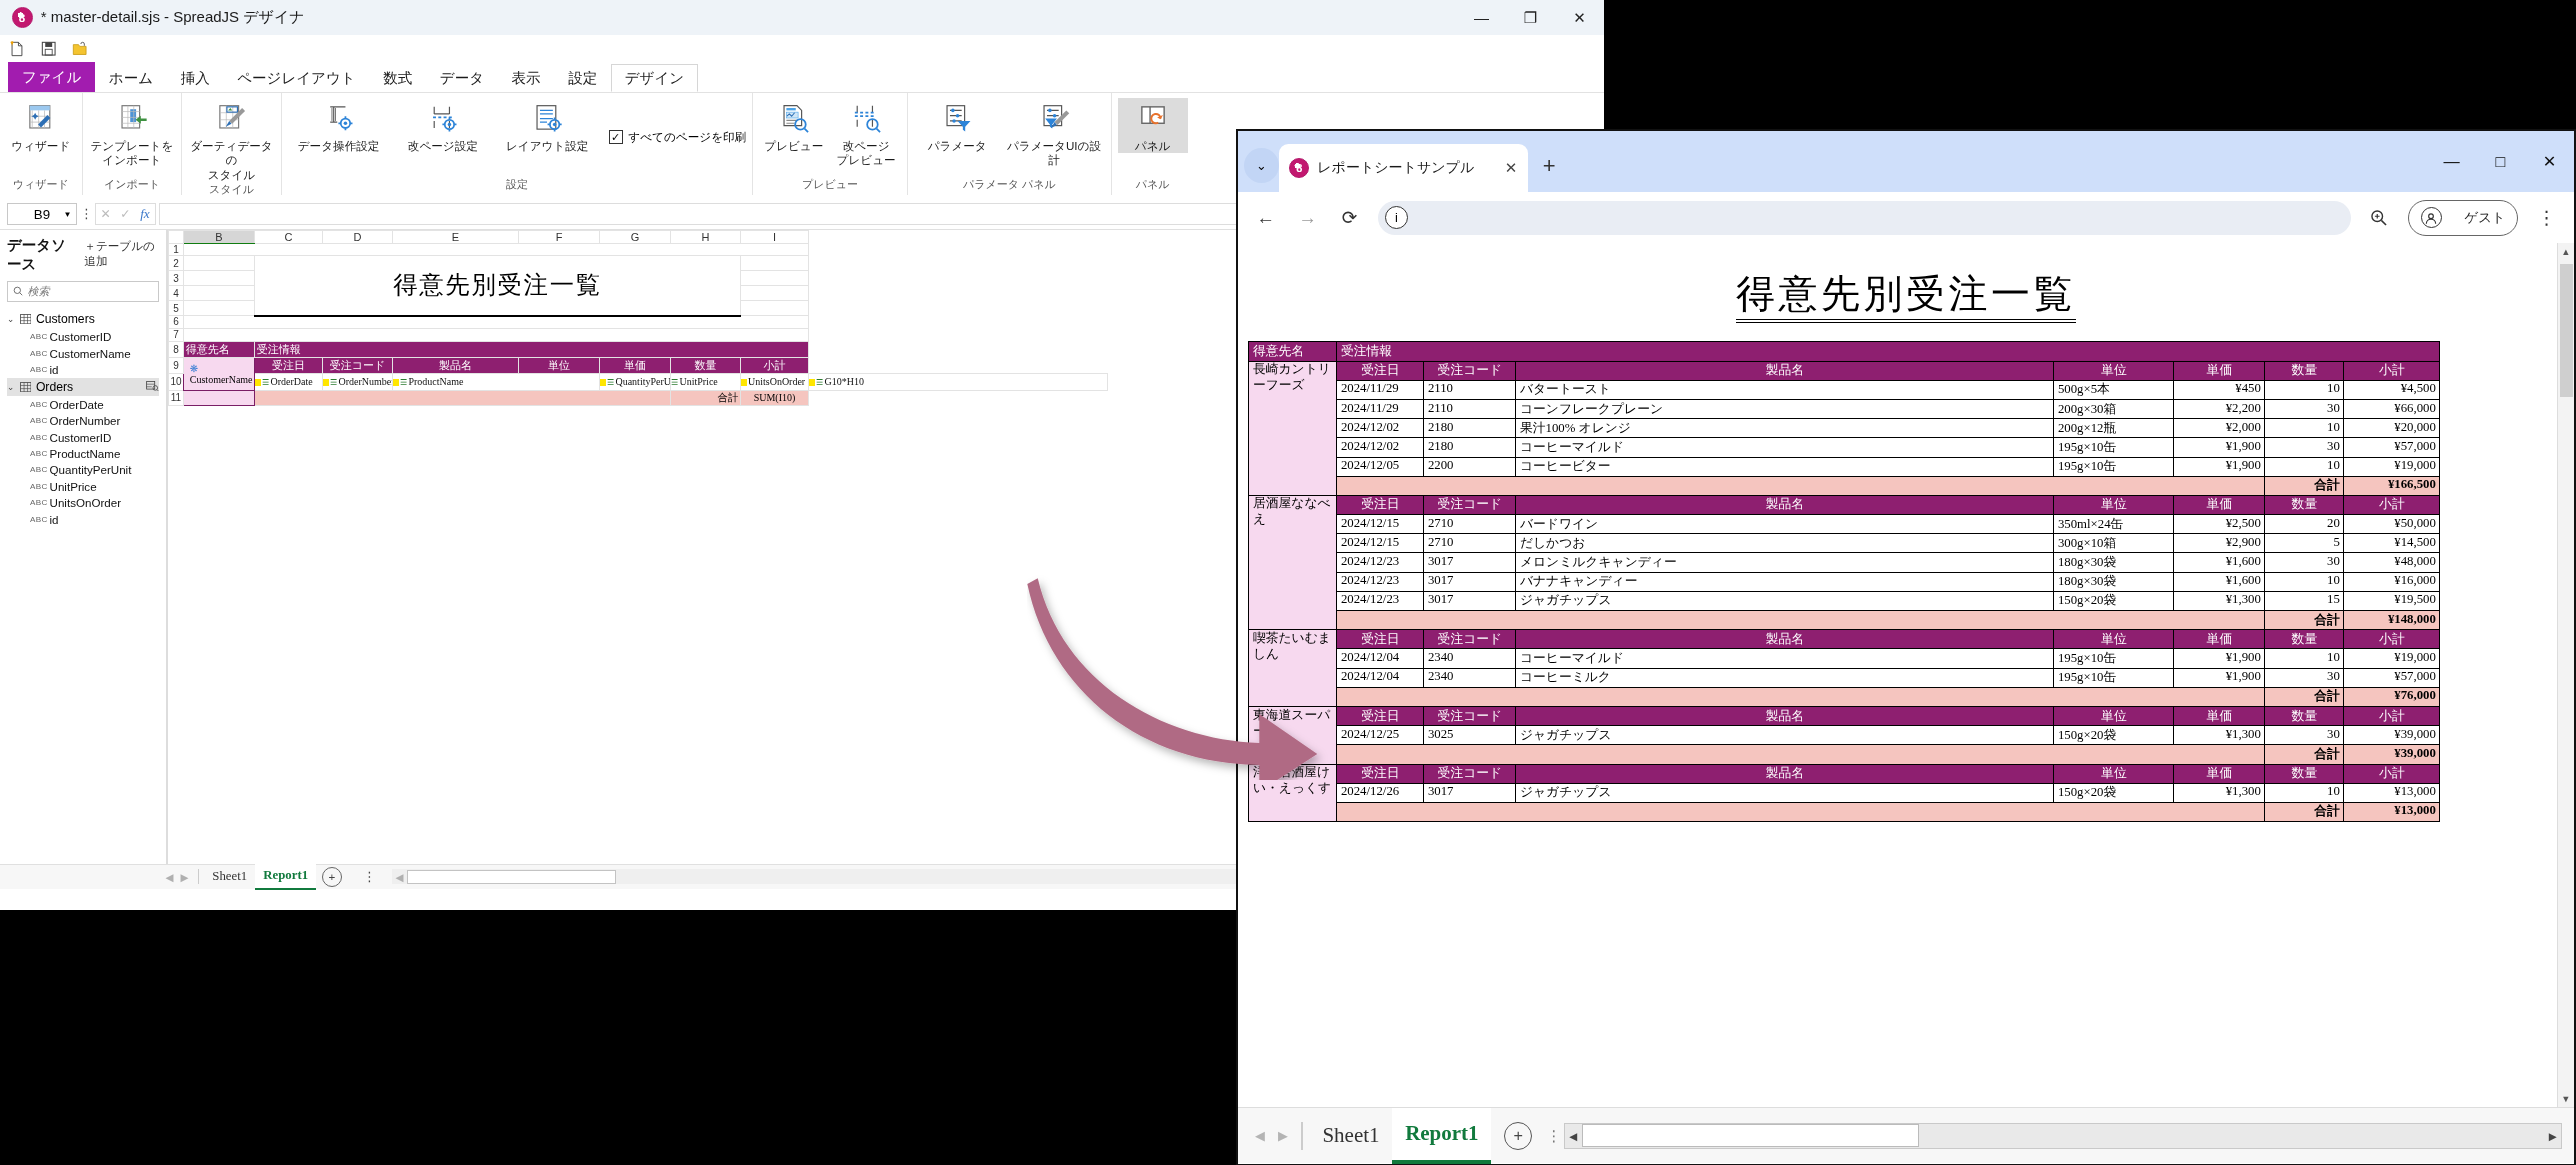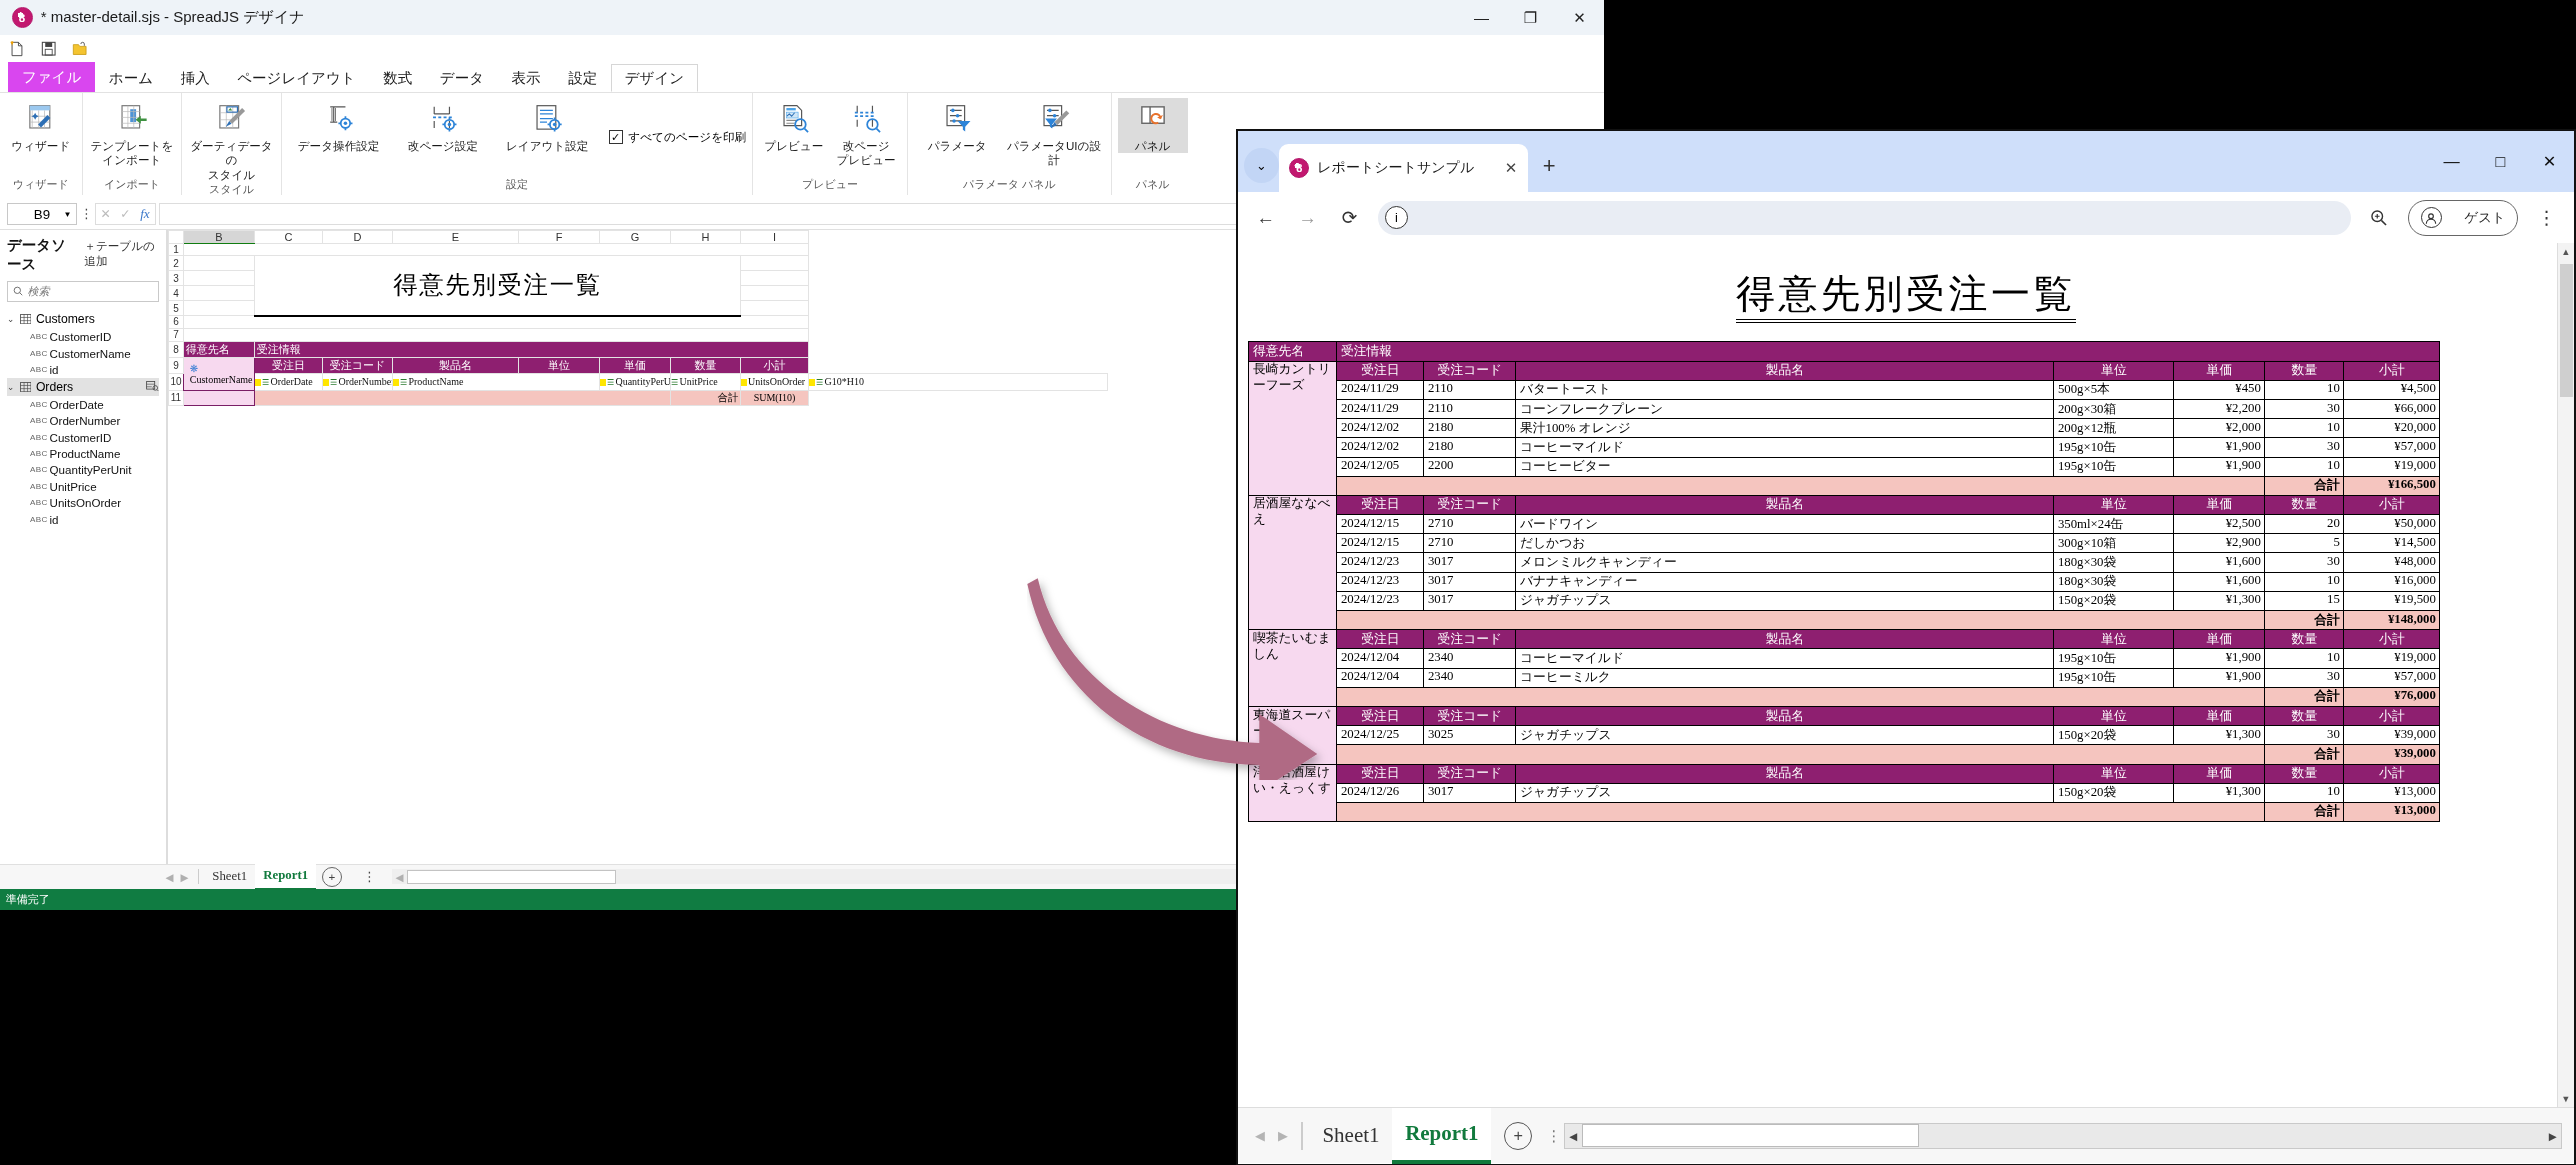--- a/index.html
+++ b/index.html
@@ -29,21 +29,21 @@
     font-size:15px; color:#222;
   }
   #qat { height:27px; background:#ffffff; display:flex; align-items:center; padding-left:7px; gap:11.6px;}
   .qat-ico { width:20px;height:20px; display:flex;align-items:center;justify-content:center;}
 
   #ribbon-tabs { height:30px; background:#ffffff; display:flex; align-items:flex-end; padding-left:8.1px; }
   .rtab {
     height:28px; padding:0 12.8px; display:flex;align-items:center;
     font-size:14.5px; color:#1a1a1a; border:0.6px solid transparent;
   }
-  .rtab.file { background:#d946ef; color:#fff; height:30px; }
+  .rtab.file { background:#a21caf; color:#fff; height:30px; }
   .rtab.active { background:#fff; border:0.6px solid #d6d6d6; border-bottom-color:#fff; }
 
   #ribbon { height:107px; background:#ffffff; border-top:0.6px solid #e2e2e2; display:flex; position:relative;}
   .rgroup { border-right:0.6px solid #e4e4e4; height:102px; display:flex; flex-direction:column; justify-content:space-between; padding:4.6px 5.8px 0 5.8px;}
   .rgroup-items { display:flex; align-items:flex-start; gap:2.3px; flex:1;}
   .rgroup-label { text-align:center; font-size:11px; color:#555; padding-bottom:3.5px;}
   .ritem { width:70px; display:flex; flex-direction:column; align-items:center; gap:3.5px; padding-top:3.5px; cursor:default;}
   .ritem.wide{width:87px;}
   .ritem.x2{width:102px;}
   .ritem-ico { width:34px;height:34px; }
@@ -601,23 +601,20 @@
     <div class="stab">Sheet1</div>
     <div class="stab active">Report1</div>
     <div class="plusbtn">+</div>
     <div class="dots3" style="margin-left:21px">⋮</div>
     <div class="hsb">
         <span class="navarrow">◀</span>
         <div class="thumb"></div>
       </div>
   </div>
 
-  <div id="statusbar">
-    <span>準備完了</span>
-  </div>
 </div>
 
 <div id="browser">
 
   <div id="btabstrip">
     <div id="tabsearch">⌄</div>
     <div class="btab">
       <span class="favicon">8</span>
       <span class="tlabel">レポートシートサンプル</span>
       <span class="xclose">✕</span>

